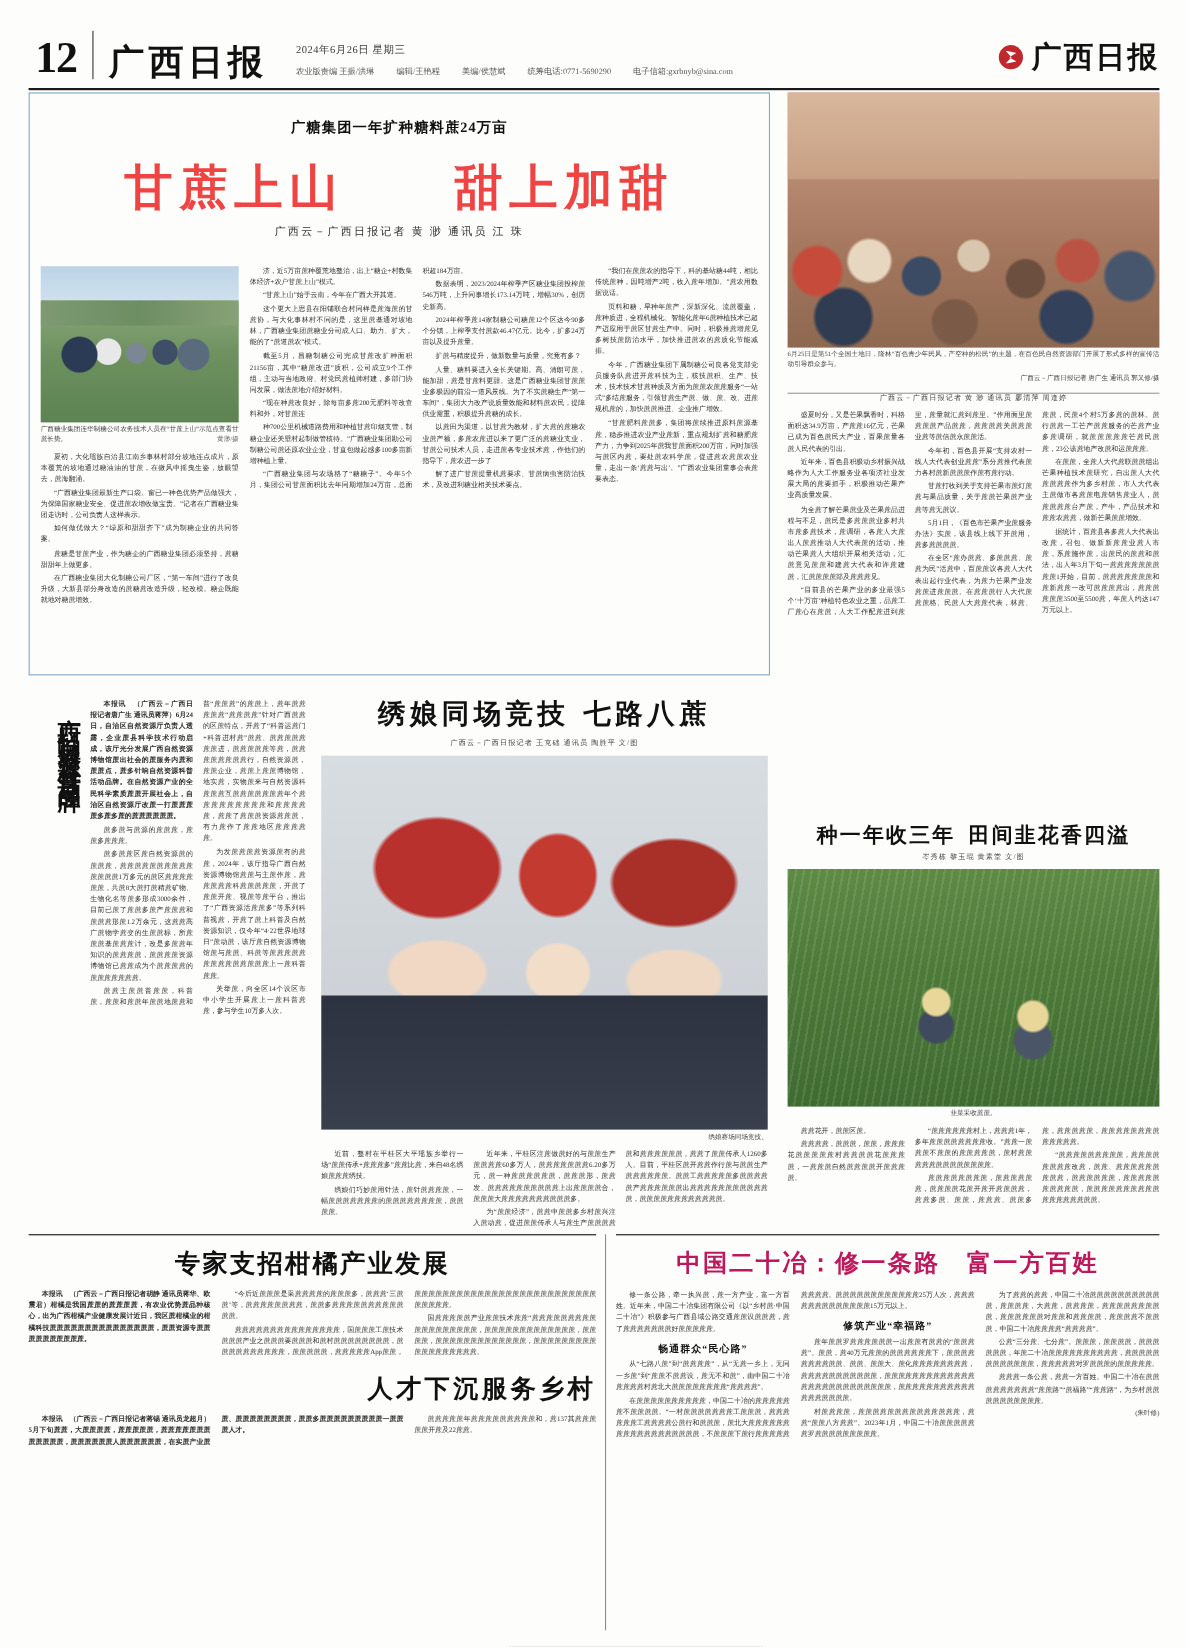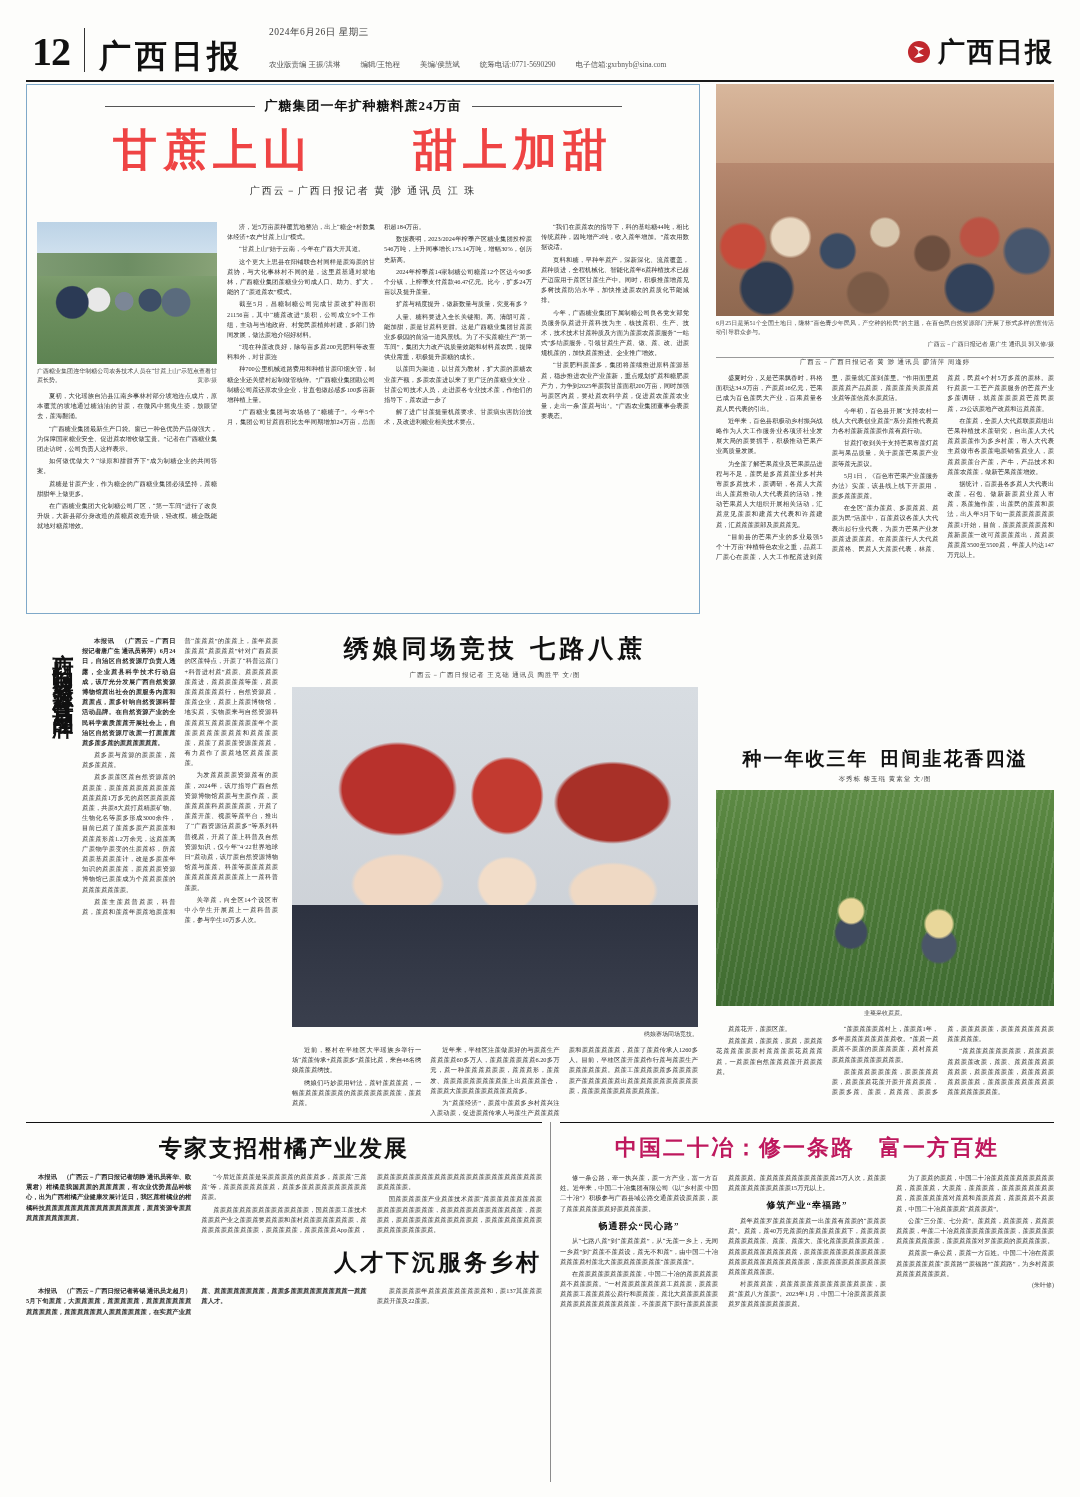--- a/index.html
+++ b/index.html
@@ -9,41 +9,41 @@
     box-sizing:border-box;overflow:hidden;
   }
   .pagepad{position:absolute;left:0;top:0;right:0;bottom:0;padding:18px 26px 10px 26px;box-sizing:border-box;}
 
   
   .masthead{display:flex;align-items:flex-end;border-bottom:2px solid #1a1a1a;padding-bottom:6px;height:56px;}
   .pagenum{font-size:40px;font-weight:bold;letter-spacing:-1px;line-height:1;padding:0 14px 2px 6px;color:#111;}
   .vline{width:1px;background:#333;height:44px;margin:0 14px 2px 0;}
   .section-title{font-size:32px;font-weight:bold;color:#111;letter-spacing:4px;line-height:1;padding-bottom:2px;font-family:"DejaVu Serif",serif;}
   .mast-meta{flex:1;padding-left:26px;padding-bottom:4px;color:#3a3a3a;}
-  .mast-meta .row1{font-size:9.5px;letter-spacing:.5px;margin-bottom:21px;}
+  .mast-meta .row1{font-size:9.5px;letter-spacing:.5px;margin-bottom:8px;}
   .mast-meta .row2{font-size:7.5px;color:#555;display:flex;gap:20px;}
   .mast-right{display:flex;align-items:center;gap:8px;padding-bottom:4px;}
   .mast-logo{width:22px;height:22px;border-radius:50%;background:#c0282d;position:relative;}
   .mast-logo:after{content:"";position:absolute;left:6px;top:5px;width:10px;height:12px;background:#fff;clip-path:polygon(0 0,100% 18%,35% 50%,100% 82%,0 100%,55% 50%);}
   .mast-name{font-size:27px;font-weight:bold;color:#111;letter-spacing:2px;font-family:"DejaVu Serif",serif;}
 
   
   .rule{height:1px;background:#111;}
   .thin{height:1px;background:#9a9a9a;}
   .body-text{
     font-size:6.3px;line-height:1.62;color:#2e2e2e;text-align:justify;
     font-family:"Liberation Serif",serif;
   }
   .body-text p{margin:0 0 2px 0;text-indent:12px;}
   .lead{font-weight:bold;}
 
   
   .main-story{position:absolute;left:26px;top:84px;width:674px;height:530px;border:1px solid #7fa9c9;box-sizing:border-box;padding:8px 10px;}
   .shoulder{text-align:center;font-size:13px;color:#111;letter-spacing:1px;font-weight:bold;}
-  .shoulder-wrap{display:flex;align-items:center;justify-content:center;gap:10px;margin:4px 0 2px;}
+  .shoulder-wrap{display:flex;align-items:center;justify-content:center;gap:10px;margin:4px 0 2px;flex-direction:column;}
   .shoulder-wrap .bar{height:1px;background:#555;flex:1;max-width:150px;}
   .headline{text-align:center;font-size:44px;font-weight:bold;letter-spacing:6px;color:#ef4444;margin:6px 0 4px;font-family:"DejaVu Serif",serif;}
   .byline{text-align:center;font-size:10px;color:#333;letter-spacing:2px;margin-bottom:24px;}
   .ms-body{display:flex;gap:10px;}
   .ms-photo{width:180px;}
   .photo{background:#6f8f64;position:relative;overflow:hidden;}
   .cap{font-size:6px;color:#444;line-height:1.5;margin-top:3px;text-align:justify;}
   .cap .credit{float:right;color:#666;}
   .ms-cols{flex:1;column-count:3;column-gap:9px;column-rule:none;}
 

